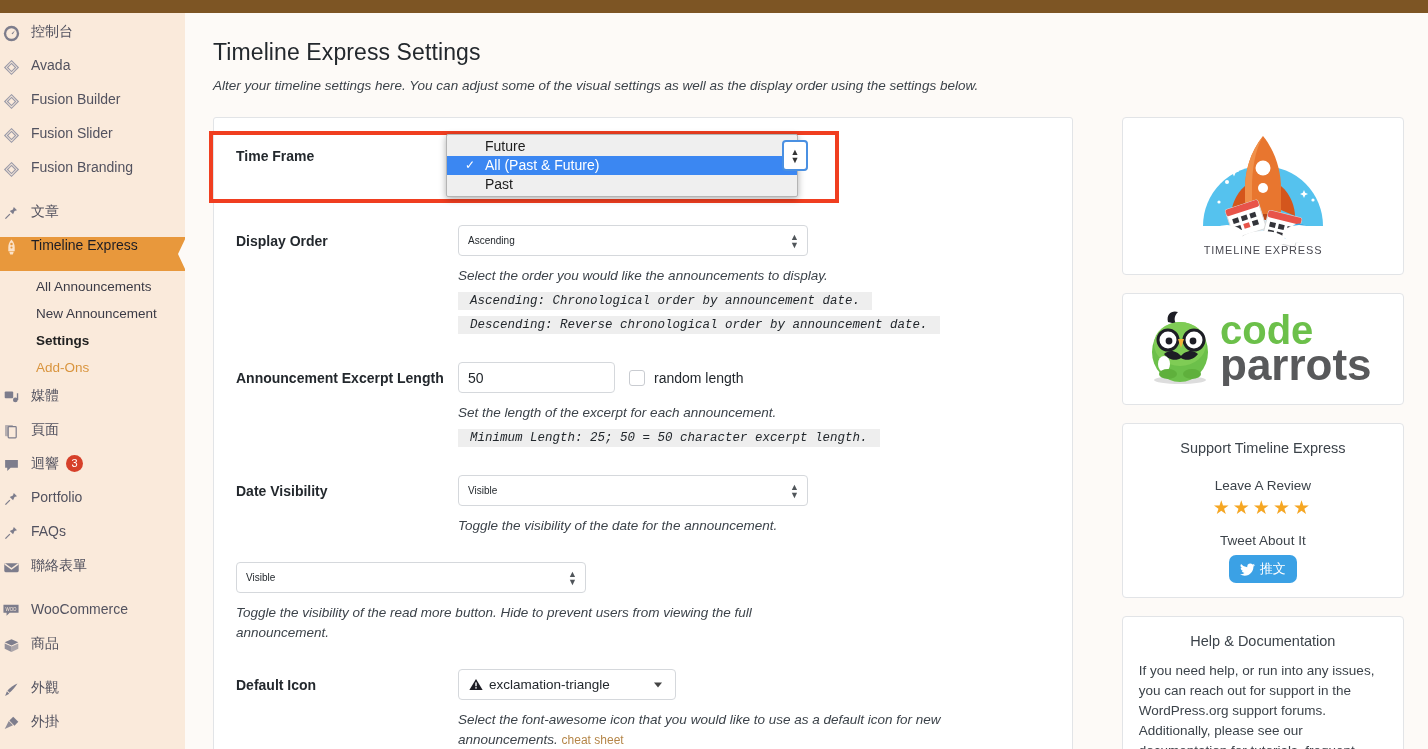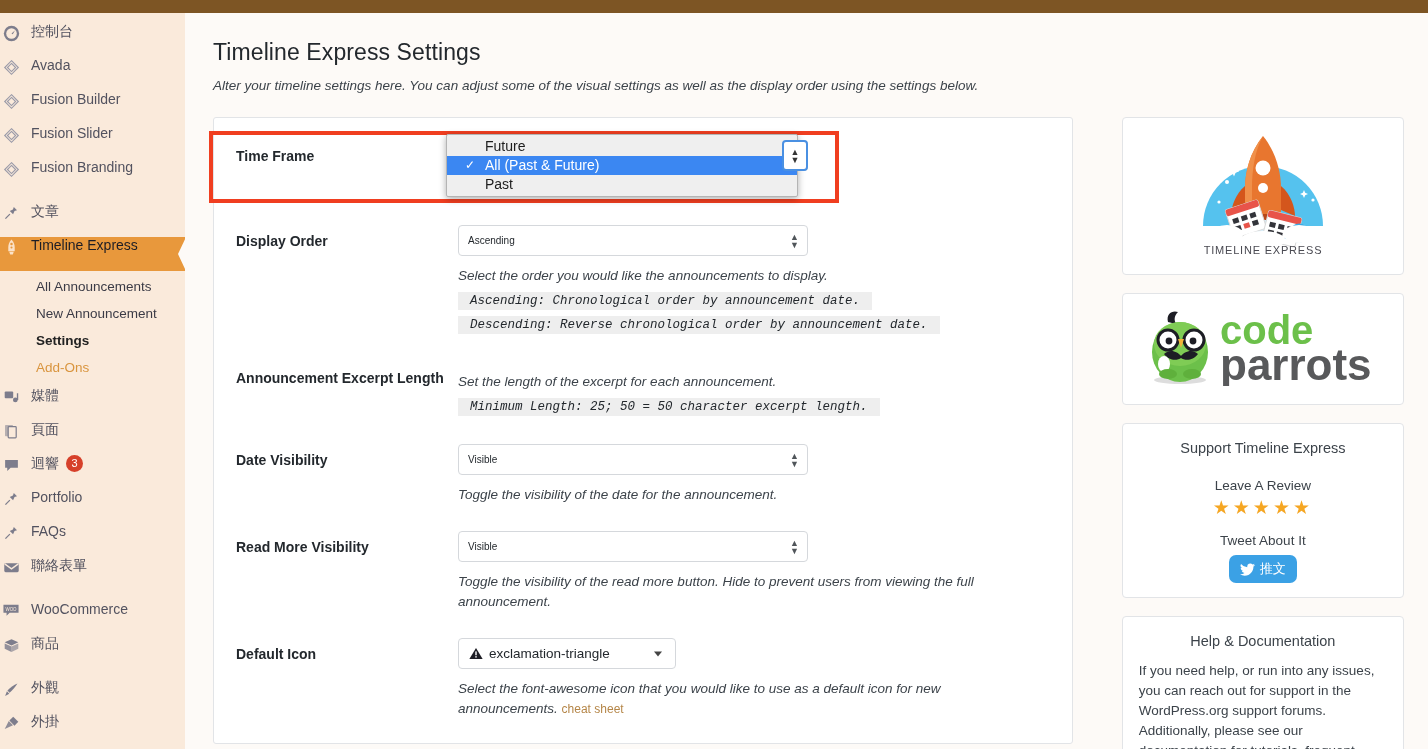--- a/index.html
+++ b/index.html
@@ -461,40 +461,46 @@
               </div>
               <div class="desc">Select the order you would like the announcements to display.</div>
               <div><span class="codeline">Ascending: Chronological order by announcement date.</span></div>
               <div><span class="codeline">Descending: Reverse chronological order by announcement date.</span></div>
             </div>
           </div>
 
           <div class="field-row" style="padding-top:28px;">
             <div class="lbl">Announcement Excerpt Length</div>
             <div class="ctl">
+              <span style="display:inline-flex;align-items:center;">
+                <input class="num" type="text" value="50" style="">
+                <span class="chk-wrap">
+                  <span class="chk"></span>
+                  <span class="chk-lbl">random length</span>
+                </span>
+              </span>
               <div class="desc">Set the length of the excerpt for each announcement.</div>
               <div><span class="codeline">Minimum Length: 25; 50 = 50 character excerpt length.</span></div>
             </div>
           </div>
 
           <div class="field-row" style="padding-top:28px;">
             <div class="lbl">Date Visibility</div>
             <div class="ctl">
               <div class="sel-wrap">
                 <select class="wp-select">
                   <option>Visible</option>
                 </select>
                 <span class="sel-arrows">▲<br>▼</span>
               </div>
               <div class="desc">Toggle the visibility of the date for the announcement.</div>
             </div>
           </div>
 
           <div class="field-row" style="padding-top:26px;">
-            <div class="lbl">Read More Visibility</div>
             <div class="ctl">
               <div class="sel-wrap">
                 <select class="wp-select">
                   <option>Visible</option>
                 </select>
                 <span class="sel-arrows">▲<br>▼</span>
               </div>
               <div class="desc" style="max-width:580px;">Toggle the visibility of the read more button. Hide to prevent users from viewing the full announcement.</div>
             </div>
           </div>

